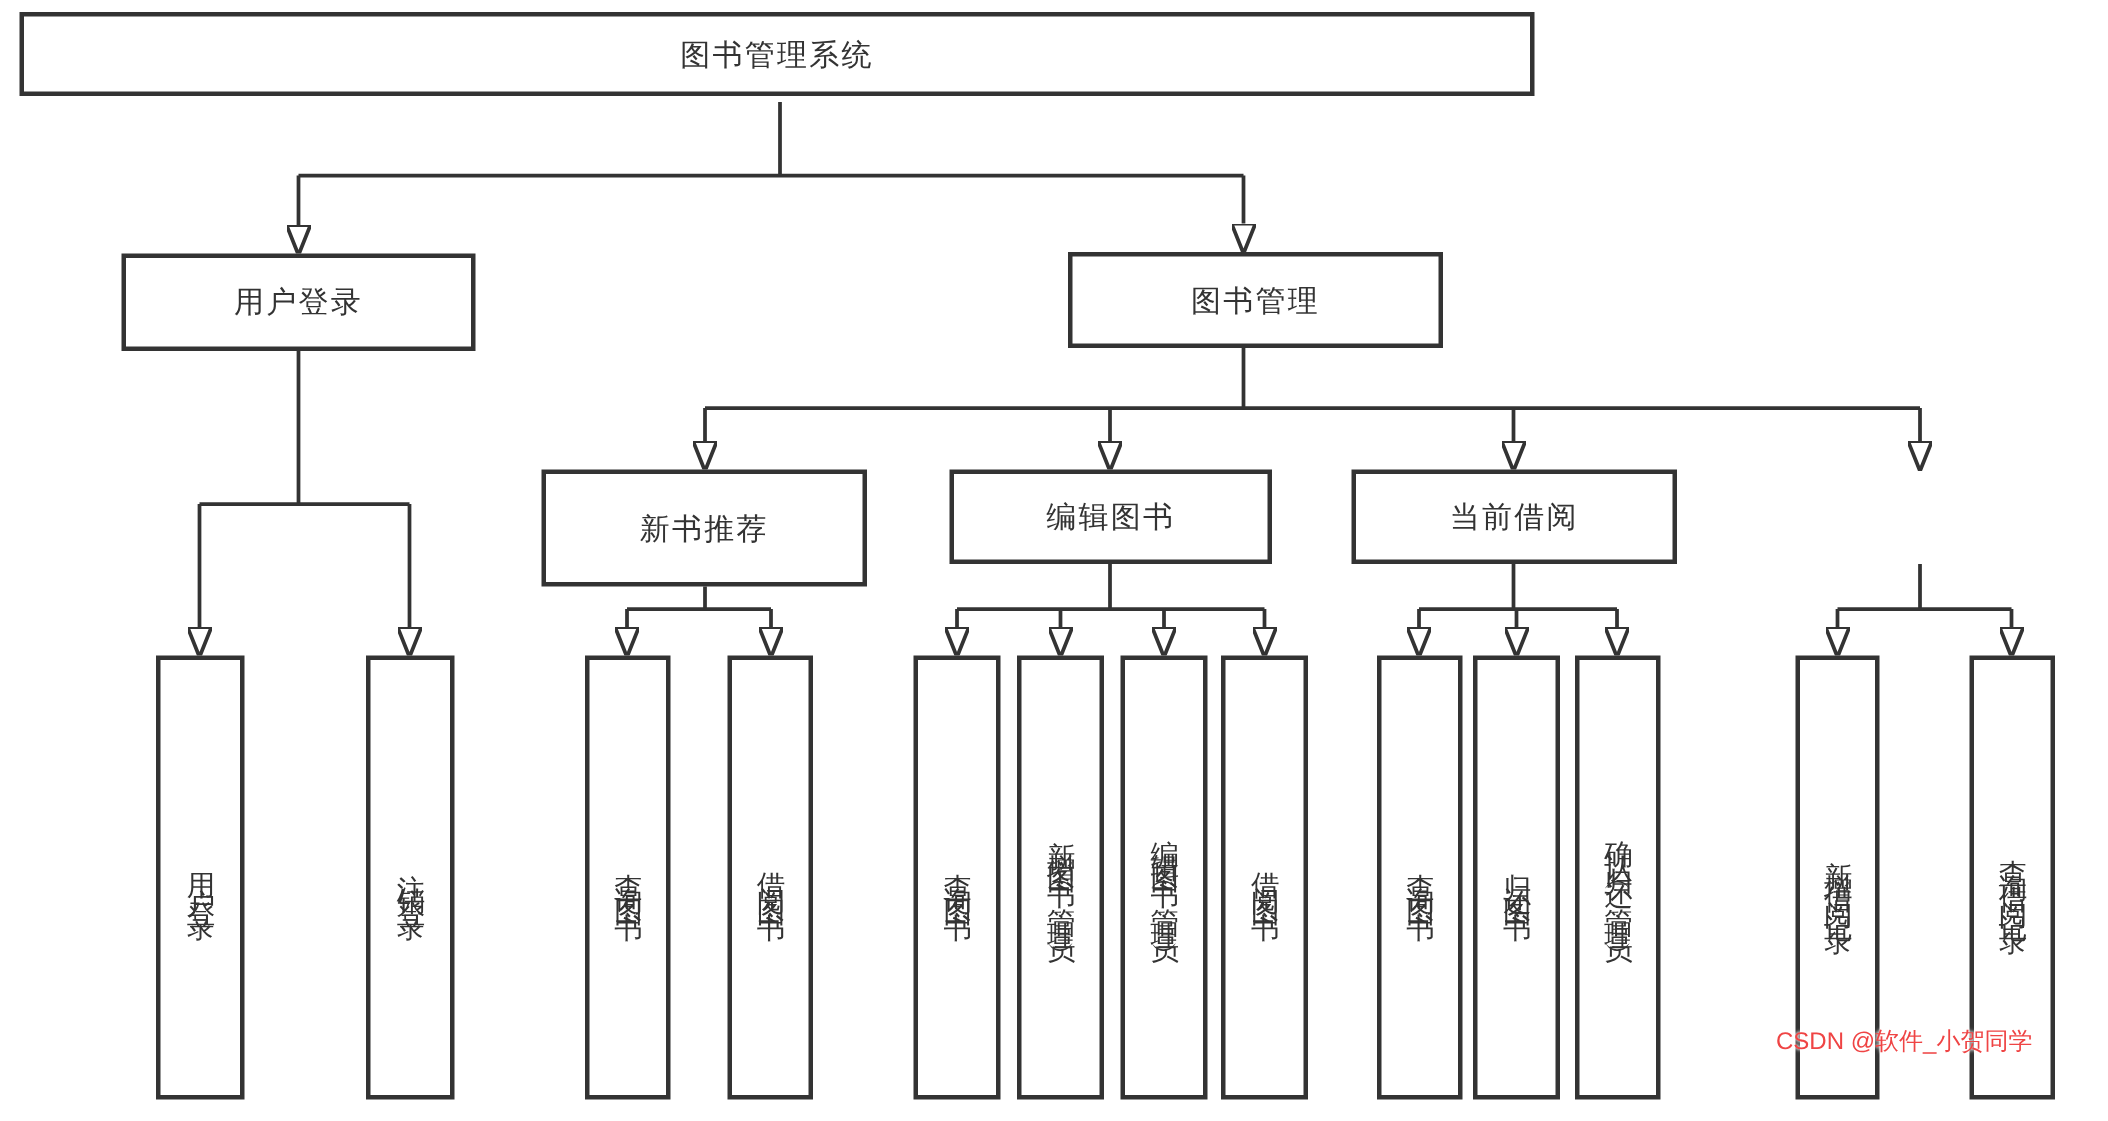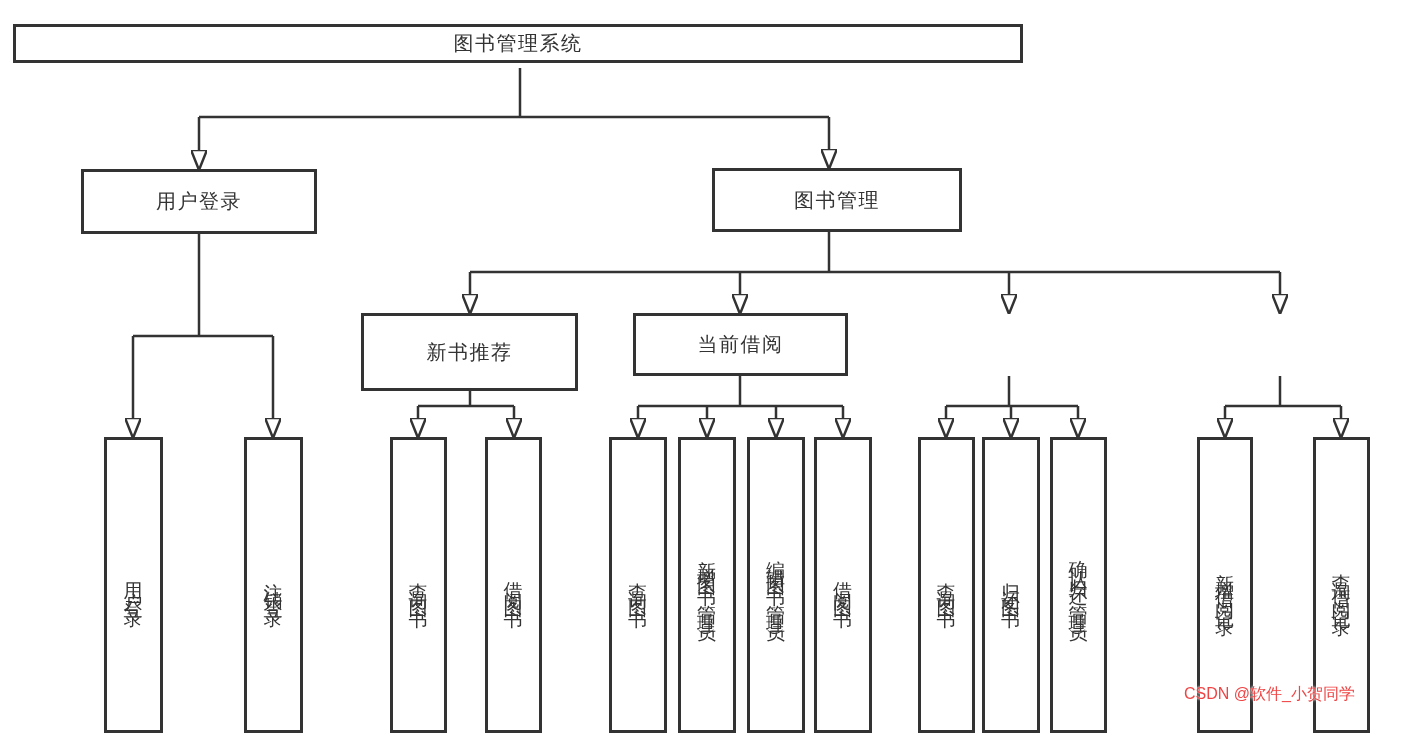--- a/index.html
+++ b/index.html
@@ -94,35 +94,38 @@
     </g>
 
     <g>
       <path d="M1280 376 V406"></path>
       <path d="M1225 406 H1341"></path>
       <path d="M1225 406 V418" marker-end="url(#ah)"></path>
       <path d="M1341 406 V418" marker-end="url(#ah)"></path>
     </g>
   </svg>
 
-  <div class="node h" style="left:13px;top:24px;width:1010px;height:39px;">
+  <div class="node h" style="left:13px;top:8px;width:1010px;height:56px;">
     <span class="lbl">图书管理系统</span>
   </div>
 
   <div class="node h" style="left:81px;top:169px;width:236px;height:65px;">
     <span class="lbl">用户登录</span>
   </div>
   <div class="node h" style="left:712px;top:168px;width:250px;height:64px;">
     <span class="lbl">图书管理</span>
   </div>
 
   <div class="node h" style="left:361px;top:313px;width:217px;height:78px;">
     <span class="lbl">新书推荐</span>
   </div>
   <div class="node h" style="left:633px;top:313px;width:215px;height:63px;">
+    <span class="lbl">编辑图书</span>
+  </div>
+  <div class="node h" style="left:901px;top:313px;width:217px;height:63px;">
     <span class="lbl">当前借阅</span>
   </div>
 
   <div class="node v" style="left:104px;top:437px;width:59px;height:296px;">
     <span class="lbl">用户登录</span>
   </div>
   <div class="node v" style="left:244px;top:437px;width:59px;height:296px;">
     <span class="lbl">注销登录</span>
   </div>
 

